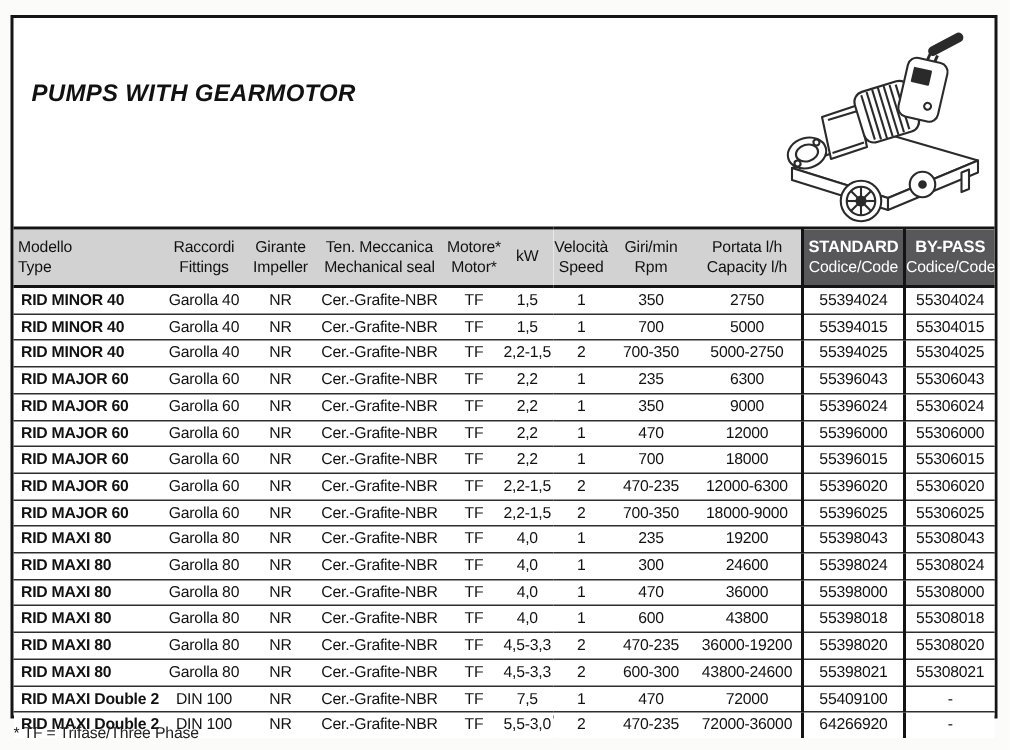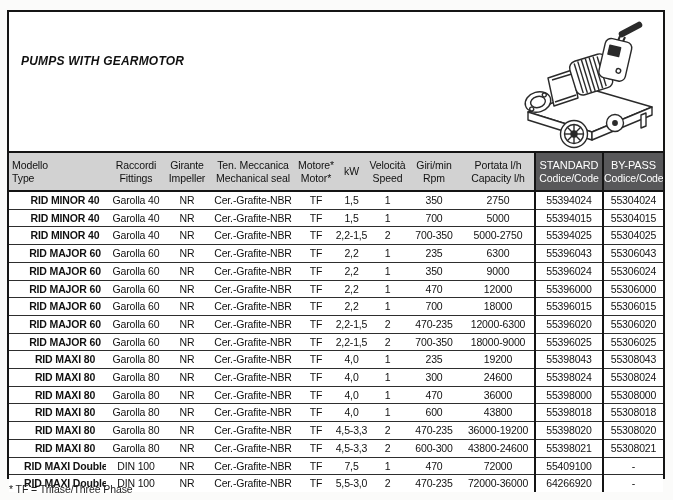--- a/index.html
+++ b/index.html
@@ -10,21 +10,21 @@
     color:#111;
     overflow:hidden;
   }
   .frame{
     position:absolute;left:7px;top:10px;width:658px;height:469px;
     box-sizing:border-box;border:2px solid #151515;background:#fff;
   }
   .head-zone{position:relative;height:139px;}
   .title1{
     position:absolute;left:12px;top:42px;
-    font-size:12px;font-weight:bold;font-style:italic;letter-spacing:.2px;
+    font-size:16px;font-weight:bold;font-style:italic;letter-spacing:.2px;
     white-space:nowrap;
   }
   .title2{
     position:absolute;left:57px;top:76px;
     font-size:17.5px;font-weight:bold;font-style:italic;letter-spacing:.2px;
     white-space:nowrap;
   }
   .pump-art{position:absolute;right:5px;top:2px;width:140px;height:136px;}
   .pump-art *{vector-effect:non-scaling-stroke;}
 
@@ -34,28 +34,28 @@
   }
   .spec th,.spec td{box-sizing:border-box;padding:0;overflow:hidden;white-space:nowrap;}
   .spec thead th{
     background:#d2d2d2;height:39px;vertical-align:middle;
     font-size:10.5px;font-weight:normal;line-height:12.5px;
     text-align:center;border-bottom:2px solid #141414;letter-spacing:-.1px;
   }
   .spec thead th.dark{
     background:#58585a;color:#fff;
   }
-  .spec thead th.dark .l1{font-weight:normal;font-size:11px;}
+  .spec thead th.dark .l1{font-weight:bold;font-size:11px;}
   .spec thead th.c0{text-align:left;padding-left:3px;}
   .spec tbody td{
     height:16.7px;line-height:16.7px;font-size:10.5px;letter-spacing:-.15px;
     text-align:center;border-top:1px solid #2e2e2e;background:#fff;
   }
   .spec tbody tr:first-child td{border-top:none;}
-  .spec tbody td.c0{text-align:center;padding-left:15px;font-weight:bold;font-size:10.5px;}
+  .spec tbody td.c0{text-align:left;padding-left:5px;font-weight:bold;font-size:10.5px;}
   .spec .c9,.spec .c10{border-left:2px solid #141414;}
   
   .w0{width:97px}.w1{width:60px}.w2{width:42px}.w3{width:90px}.w4{width:36px}
   .w5{width:35px}.w6{width:37px}.w7{width:56px}.w8{width:73px}.w9{width:68px}.w10{width:60px}
 
   .footnote{
     position:absolute;left:9px;top:483px;font-size:10.5px;color:#222;letter-spacing:-.1px;
   }
 </style>
 </head>

